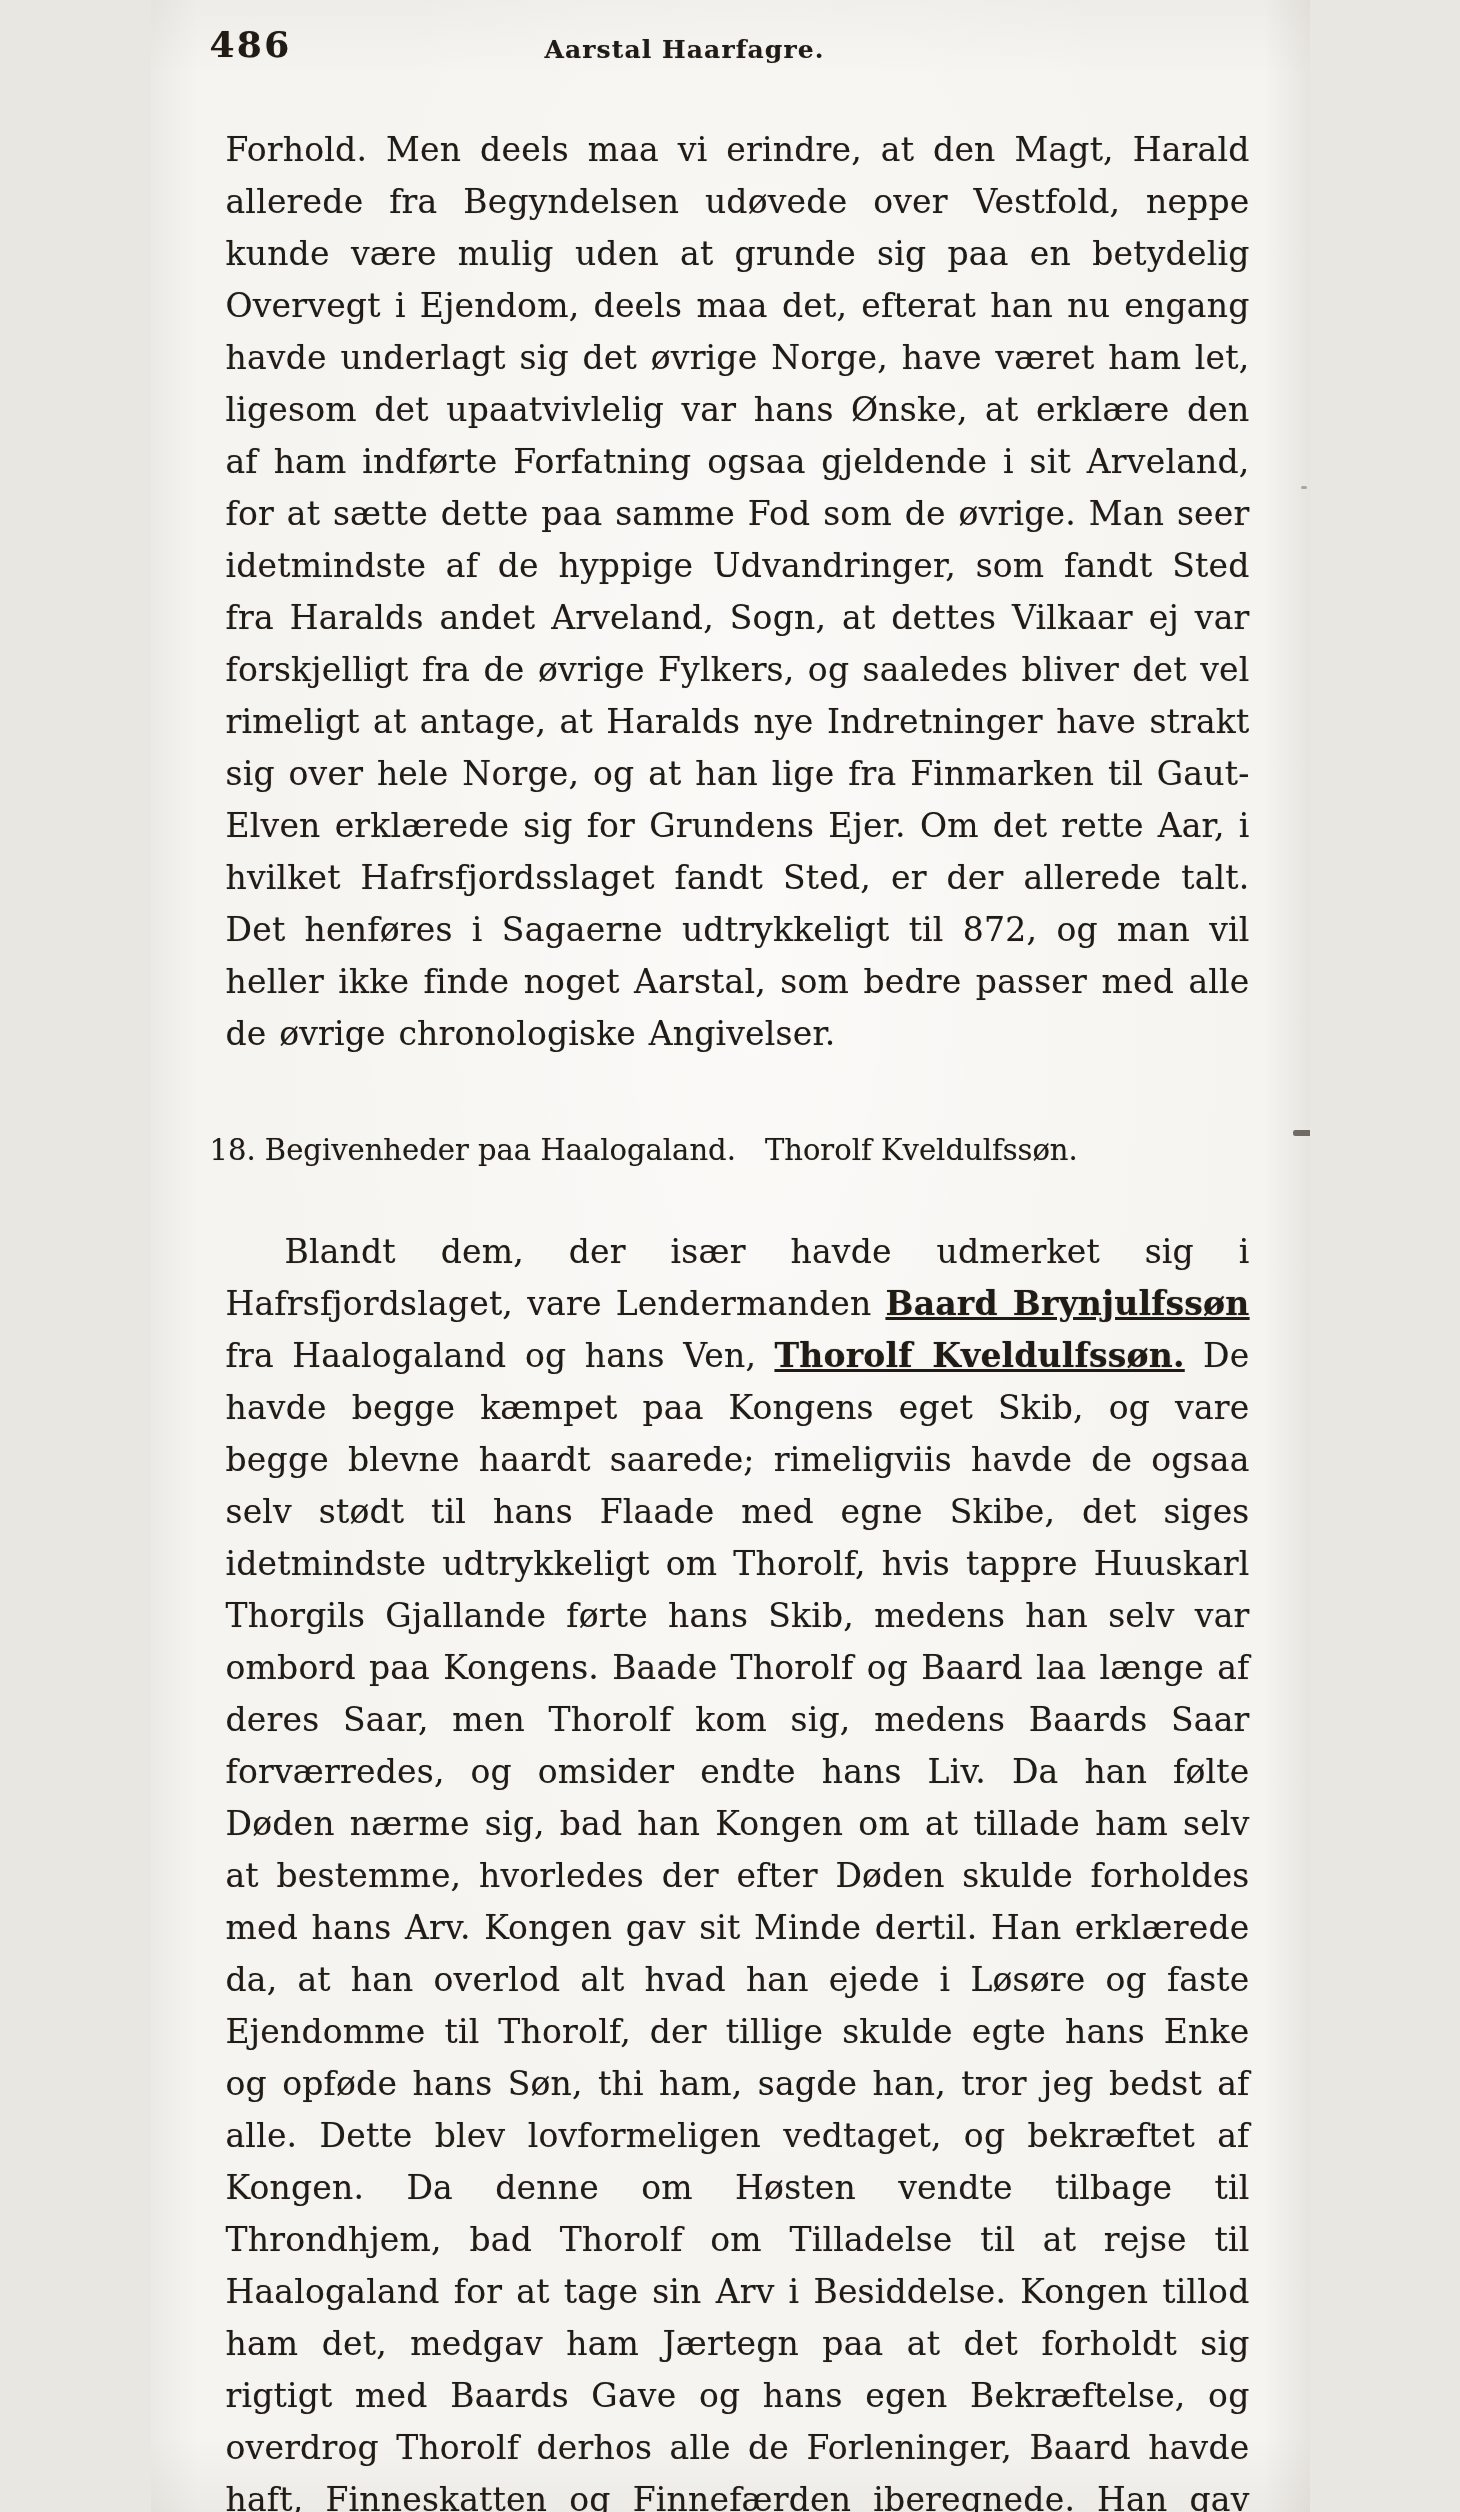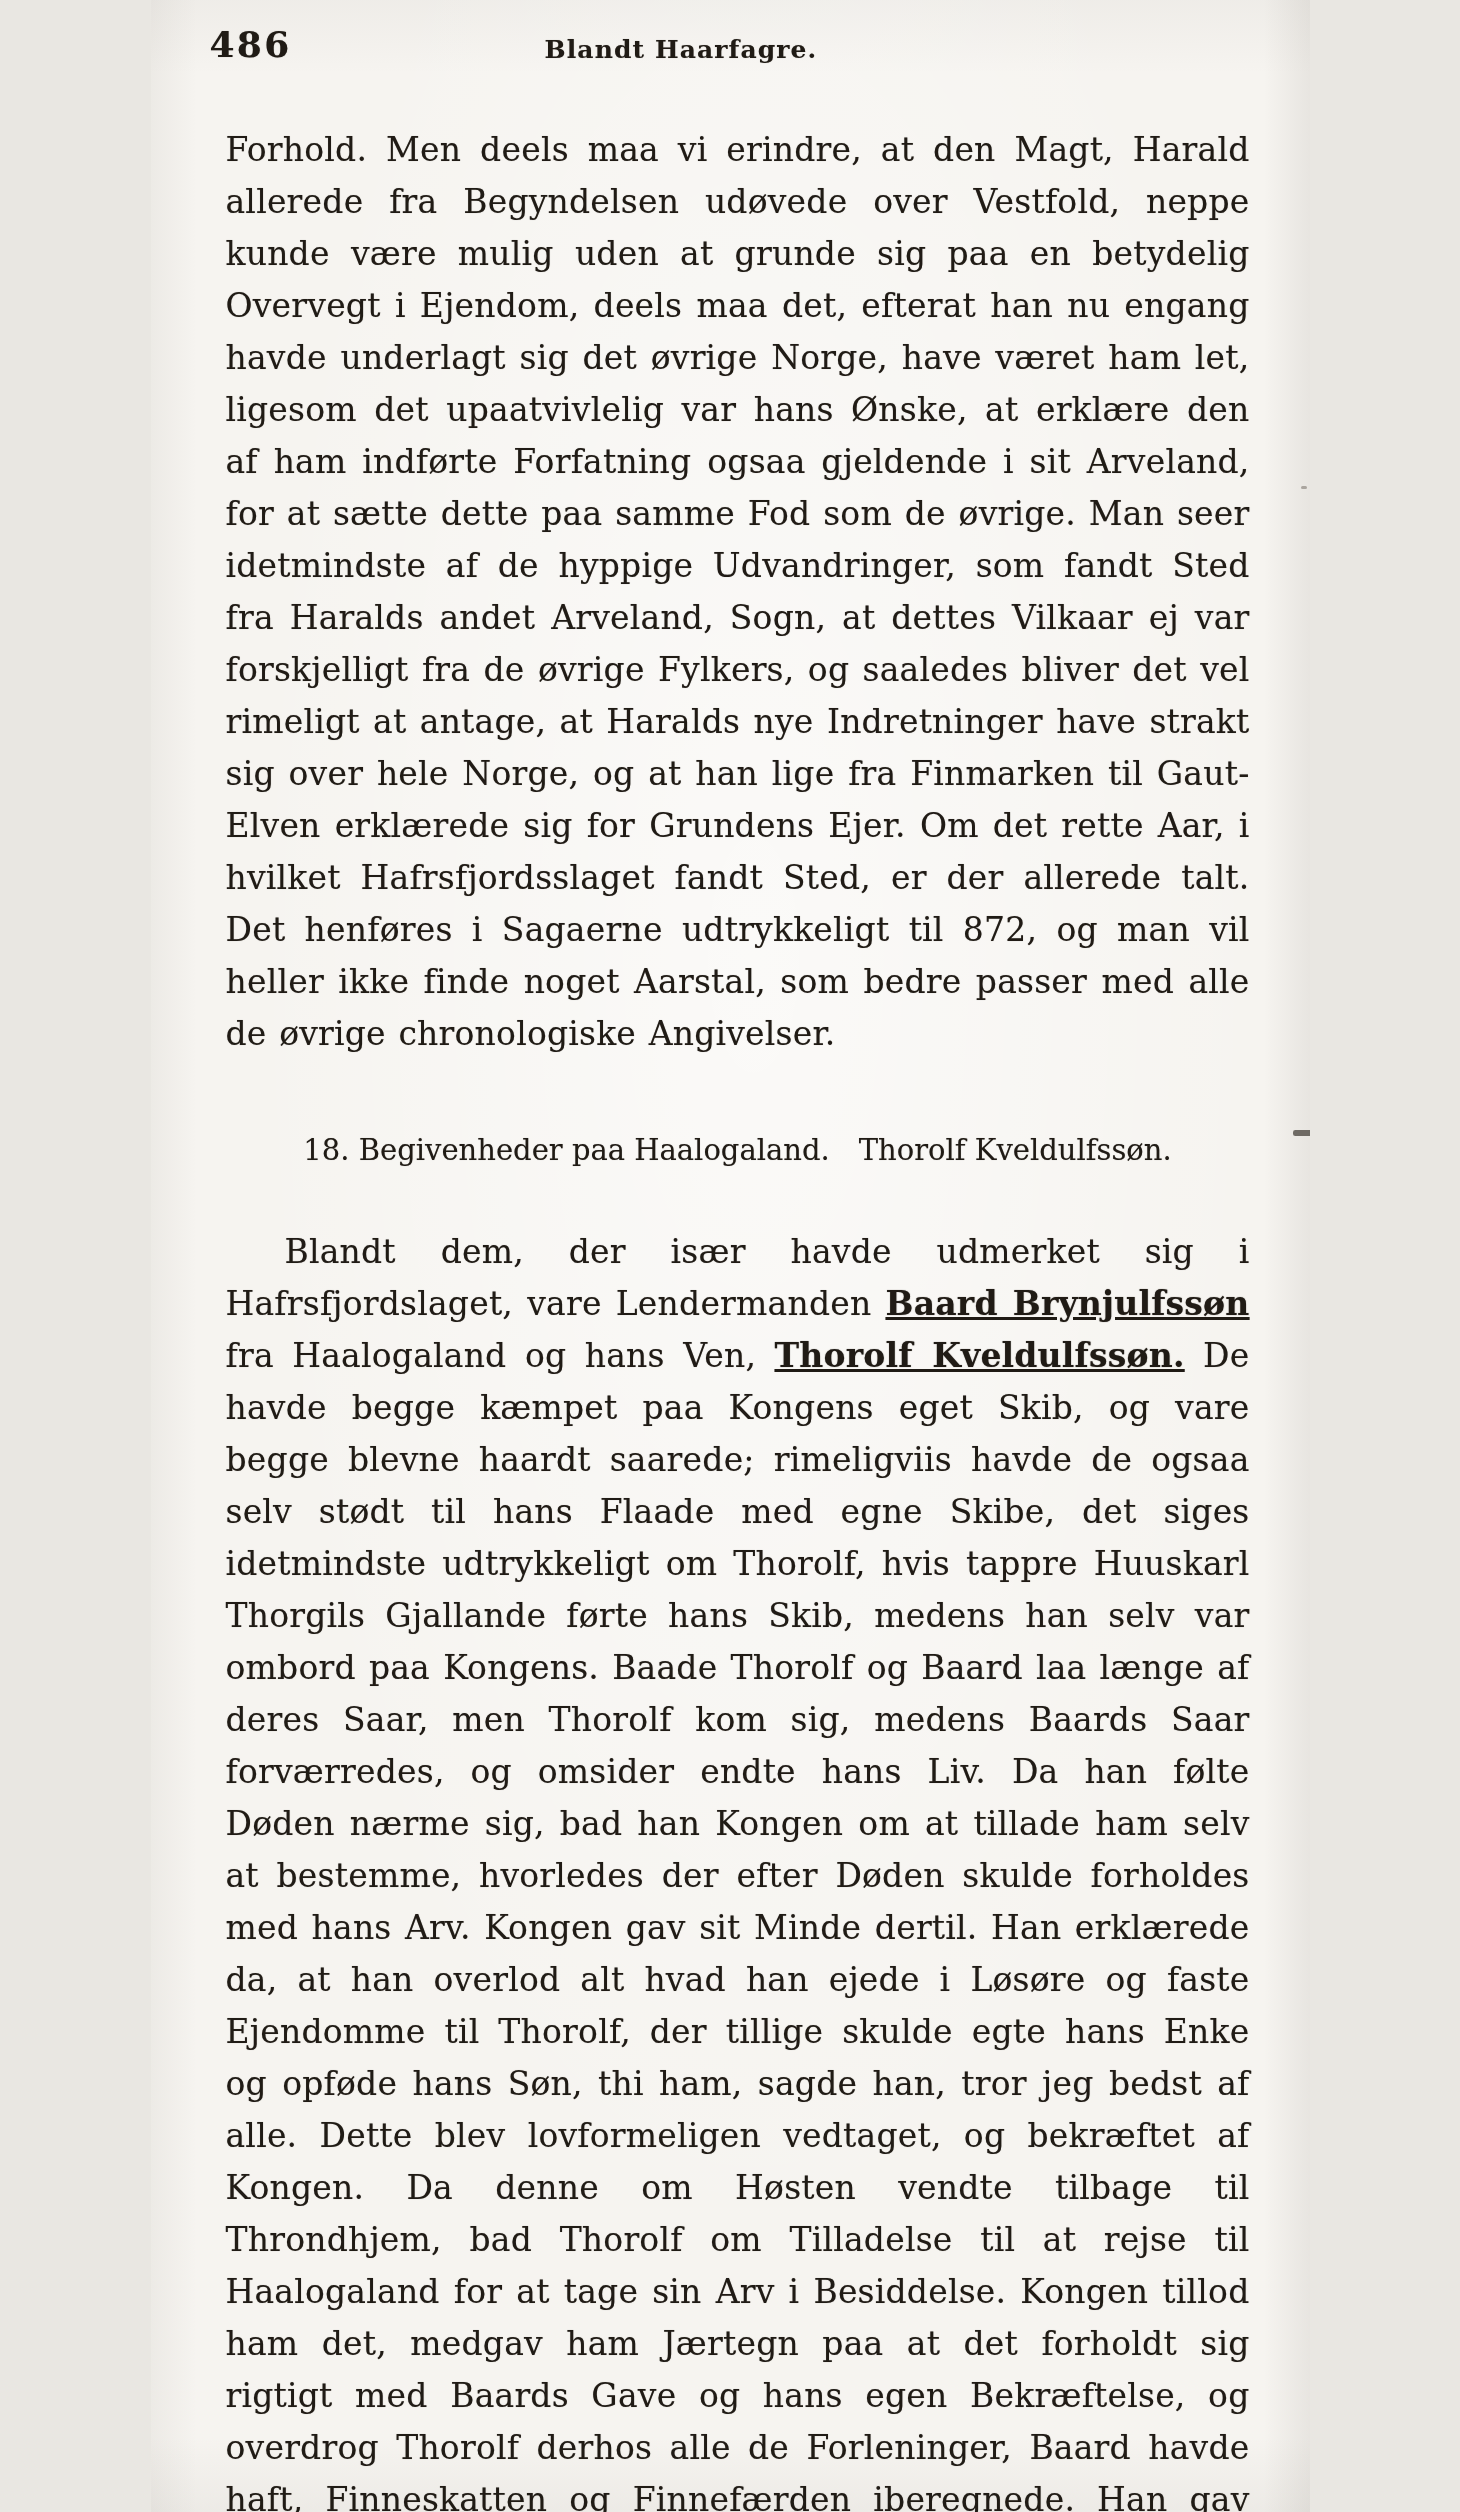--- a/index.html
+++ b/index.html
@@ -38,21 +38,20 @@
     font-size:33px;
     line-height:52px;
     text-align:justify;
     word-spacing:1.9px;
     letter-spacing:0.2px;
     margin:16px;
     text-shadow:0 0 0.8px rgba(32,27,21,0.38);
   }
   .body-paragraph.indent{text-indent:59px;}
   .section-heading{
-    text-align:center;
     font-size:29px;
     margin:73px 0 59px 0;
     text-shadow:0 0 0.8px rgba(32,27,21,0.38);
     white-space:nowrap;
   }
   .section-heading .gap{margin-left:29px;}
   .bold{font-weight:bold;text-shadow:0 0 1.1px rgba(32,27,21,0.55);text-decoration:underline;}
   .edge-mark{
     position:absolute;right:0;top:1130px;
     width:16.7px;height:6px;background:#46403a;
@@ -62,21 +61,21 @@
     position:absolute;right:3px;top:486px;
     width:6px;height:3px;background:#6b645c;
     border-radius:1.5px;opacity:.5;
   }
 </style>
 </head>
 <body>
 
 <div class="page">
   <div class="page-number">486</div>
-  <div class="running-header">Blandt Haarfagre.</div>
+  <div class="running-header">Aarstal Haarfagre.</div>
   <div class="text-block">
       <div class="body-paragraph"><span>Forhold. Men deels maa vi erindre, at den Magt, Harald allerede fra Begyndelsen udøvede over Vestfold, neppe kunde være mulig uden at grunde sig paa en betydelig Overvegt i Ejendom, deels maa det, efterat han nu engang havde underlagt sig det øvrige Norge, have været ham let, ligesom det upaatvivlelig var hans Ønske, at erklære den af ham indførte Forfatning ogsaa gjeldende i sit Arveland, for at sætte dette paa samme Fod som de øvrige. Man seer idetmindste af de hyppige Udvandringer, som fandt Sted fra Haralds andet Arveland, Sogn, at dettes Vilkaar ej var forskjelligt fra de øvrige Fylkers, og saaledes bliver det vel rimeligt at antage, at Haralds nye Indretninger have strakt sig over hele Norge, og at han lige fra Finmarken til Gaut-Elven erklærede sig for Grundens Ejer. Om det rette Aar, i hvilket Hafrsfjordsslaget fandt Sted, er der allerede talt. Det henføres i Sagaerne udtrykkeligt til 872, og man vil heller ikke finde noget Aarstal, som bedre passer med alle de øvrige chronologiske Angivelser.</span></div>
       <div class="section-heading"><span>18. Begivenheder paa Haalogaland.</span><span class="gap">Thorolf Kveldulfssøn.</span></div>
       <div class="body-paragraph indent"><span>Blandt dem, der især havde udmerket sig i Hafrsfjordslaget, vare Lendermanden </span><span class="bold">Baard Brynjulfssøn</span><span> fra Haalogaland og hans Ven, </span><span class="bold">Thorolf Kveldulfssøn.</span><span> De havde begge kæmpet paa Kongens eget Skib, og vare begge blevne haardt saarede; rimeligviis havde de ogsaa selv stødt til hans Flaade med egne Skibe, det siges idetmindste udtrykkeligt om Thorolf, hvis tappre Huuskarl Thorgils Gjallande førte hans Skib, medens han selv var ombord paa Kongens. Baade Thorolf og Baard laa længe af deres Saar, men Thorolf kom sig, medens Baards Saar forværredes, og omsider endte hans Liv. Da han følte Døden nærme sig, bad han Kongen om at tillade ham selv at bestemme, hvorledes der efter Døden skulde forholdes med hans Arv. Kongen gav sit Minde dertil. Han erklærede da, at han overlod alt hvad han ejede i Løsøre og faste Ejendomme til Thorolf, der tillige skulde egte hans Enke og opføde hans Søn, thi ham, sagde han, tror jeg bedst af alle. Dette blev lovformeligen vedtaget, og bekræftet af Kongen. Da denne om Høsten vendte tilbage til Throndhjem, bad Thorolf om Tilladelse til at rejse til Haalogaland for at tage sin Arv i Besiddelse. Kongen tillod ham det, medgav ham Jærtegn paa at det forholdt sig rigtigt med Baards Gave og hans egen Bekræftelse, og overdrog Thorolf derhos alle de Forleninger, Baard havde haft, Finneskatten og Finnefærden iberegnede. Han gav ham endvidere et godt fuldt udrustet Langskib, viste ham den største Hæder og skiltes fra ham paa den kjærligste Maade. Thorolf fandt ingen Vanskelighed ved at tage sin Arv i Besiddelse. Da han kom til Torge, tog Sigrid, Baards Enke, vel imod ham, og lovede ham sin Haand efter</span></div>
     </div>
   <div class="edge-mark"></div>
   <div class="edge-mark-2"></div>
 </div>
 
 

